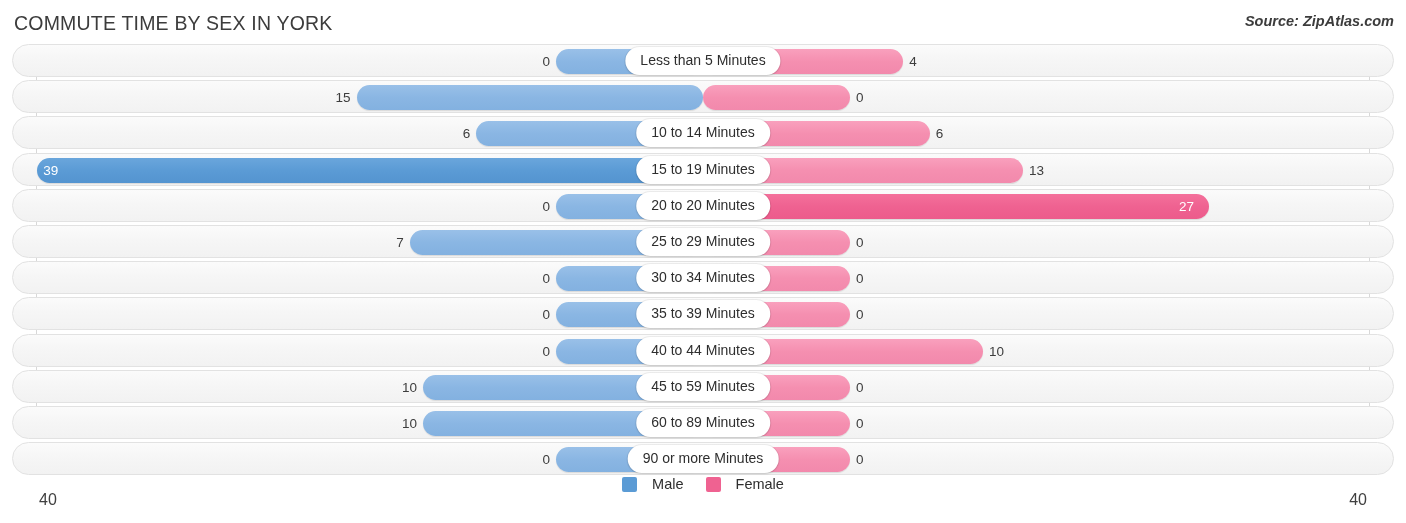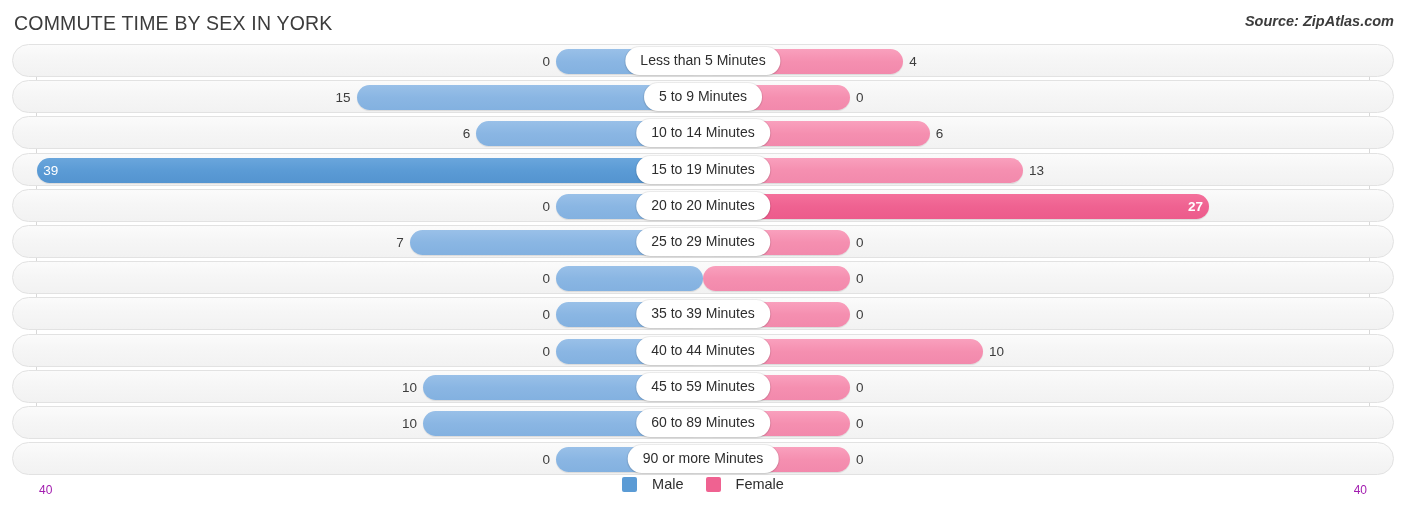--- a/index.html
+++ b/index.html
@@ -124,23 +124,23 @@
   }
 
   
   .footer {
     position: relative;
     height: 34px;
     padding: 0 12px;
   }
   .axis-label {
     position: absolute;
-    top: 6px;
-    font-size: 12px;
-    color: #a21caf;
+    top: 16px;
+    font-size: 16px;
+    color: #404040;
     line-height: 24px;
   }
   .axis-label.left  { left: 39px; }
   .axis-label.right { right: 39px; }
 
   .legend {
     position: absolute;
     left: 0; right: 0;
     top: 0;
     display: flex;
@@ -183,21 +183,20 @@
         </div>
         <div class="cat-pill">Less than 5 Minutes</div>
       </div>
       <div class="row">
         <div class="bars">
           <div class="bar male lite" style="width: 346.5px;"></div>
           <div class="bar female lite" style="width: 147px;"></div>
           <div class="val male" style="right: calc(50% + 352.5px); width: 40px;">15</div>
           <div class="val female" style="left: calc(50% + 153px); width: 40px;">0</div>
         </div>
-        <div class="cat-pill">5 to 9 Minutes</div>
       </div>
       <div class="row">
         <div class="bars">
           <div class="bar male lite" style="width: 226.8px;"></div>
           <div class="bar female lite" style="width: 226.8px;"></div>
           <div class="val male" style="right: calc(50% + 232.8px); width: 40px;">6</div>
           <div class="val female" style="left: calc(50% + 232.8px); width: 40px;">6</div>
         </div>
         <div class="cat-pill">10 to 14 Minutes</div>
       </div>
@@ -208,40 +207,41 @@
           <div class="val male inside" style="right: calc(50% + 635.7px); width: 24px; text-align: left; margin-left: 39px;">39</div>
           <div class="val female" style="left: calc(50% + 325.9px); width: 40px;">13</div>
         </div>
         <div class="cat-pill">15 to 19 Minutes</div>
       </div>
       <div class="row">
         <div class="bars">
           <div class="bar male lite" style="width: 147px;"></div>
           <div class="bar female full" style="width: 506.1px;"></div>
           <div class="val male" style="right: calc(50% + 153px); width: 40px;">0</div>
-          <div class="val female inside" style="left: calc(50% + 476.1px); width: 24px; text-align: right; font-weight: bold;">27</div>
+          <div class="val female inside" style="left: calc(50% + 476.1px); width: 24px; ">27</div>
         </div>
         <div class="cat-pill">20 to 20 Minutes</div>
       </div>
       <div class="row">
         <div class="bars">
           <div class="bar male lite" style="width: 293.3px;"></div>
           <div class="bar female lite" style="width: 147px;"></div>
           <div class="val male" style="right: calc(50% + 299.3px); width: 40px;">7</div>
           <div class="val female" style="left: calc(50% + 153px); width: 40px;">0</div>
         </div>
         <div class="cat-pill">25 to 29 Minutes</div>
       </div>
       <div class="row">
         <div class="bars">
           <div class="bar male lite" style="width: 147px;"></div>
           <div class="bar female lite" style="width: 147px;"></div>
           <div class="val male" style="right: calc(50% + 153px); width: 40px;">0</div>
           <div class="val female" style="left: calc(50% + 153px); width: 40px;">0</div>
         </div>
+        <div class="cat-pill">30 to 34 Minutes</div>
       </div>
       <div class="row">
         <div class="bars">
           <div class="bar male lite" style="width: 147px;"></div>
           <div class="bar female lite" style="width: 147px;"></div>
           <div class="val male" style="right: calc(50% + 153px); width: 40px;">0</div>
           <div class="val female" style="left: calc(50% + 153px); width: 40px;">0</div>
         </div>
         <div class="cat-pill">35 to 39 Minutes</div>
       </div>

